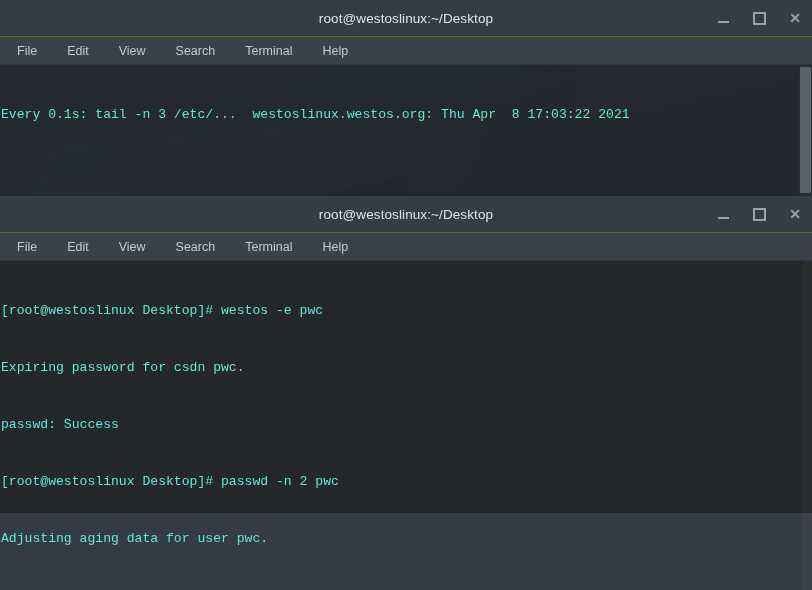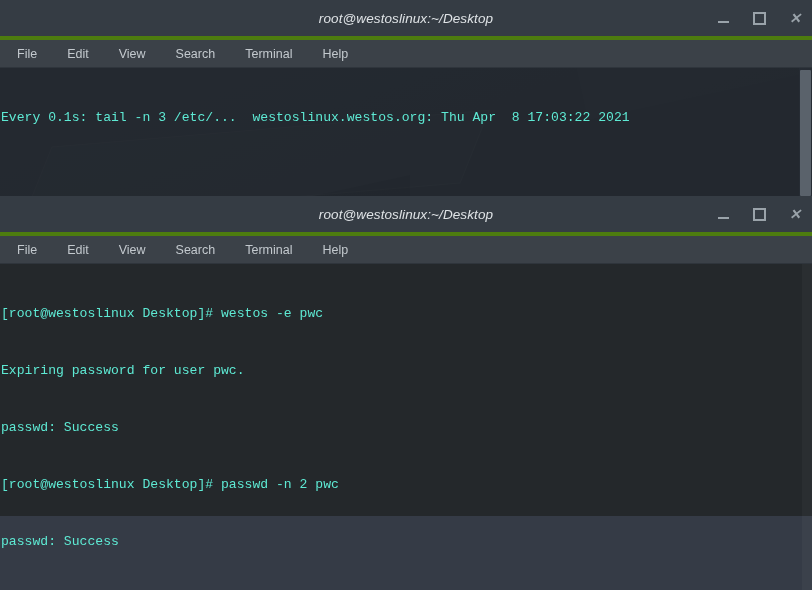--- a/index.html
+++ b/index.html
@@ -56,22 +56,21 @@
     left: 0;
     width: 812px;
     overflow: hidden;
   }
   .titlebar {
     height: 36px;
     background: #353c44;
     display: flex;
     align-items: center;
     position: relative;
-    border-bottom: 4px solid #4d7c0f;
-    font-style: italic;
+    border-bottom: 1px solid #4d7c0f;
   }
   .titlebar .title {
     position: absolute;
     left: 0; right: 0;
     text-align: center;
     color: #dfe3e6;
     font-size: 13.5px;
     letter-spacing: .1px;
     white-space: nowrap;
   }
@@ -258,23 +257,24 @@
     <div class="menuitem">View</div>
     <div class="menuitem">Search</div>
     <div class="menuitem">Terminal</div>
     <div class="menuitem">Help</div>
   </div>
 
   <div class="termwrap">
     <div class="translucent-band"></div>
     <div class="term">
       <div class="line">[root@westoslinux Desktop]# westos -e pwc</div>
-      <div class="line">Expiring password for user pwc.</div>
+      <div class="line">Expiring password for csdn pwc.</div>
       <div class="line">passwd: Success</div>
       <div class="line">[root@westoslinux Desktop]# passwd -n 2 pwc</div>
+      <div class="line">Adjusting aging data for user pwc.</div>
       <div class="line">passwd: Success</div>
       
       
       
       
       
       
       
       
       

